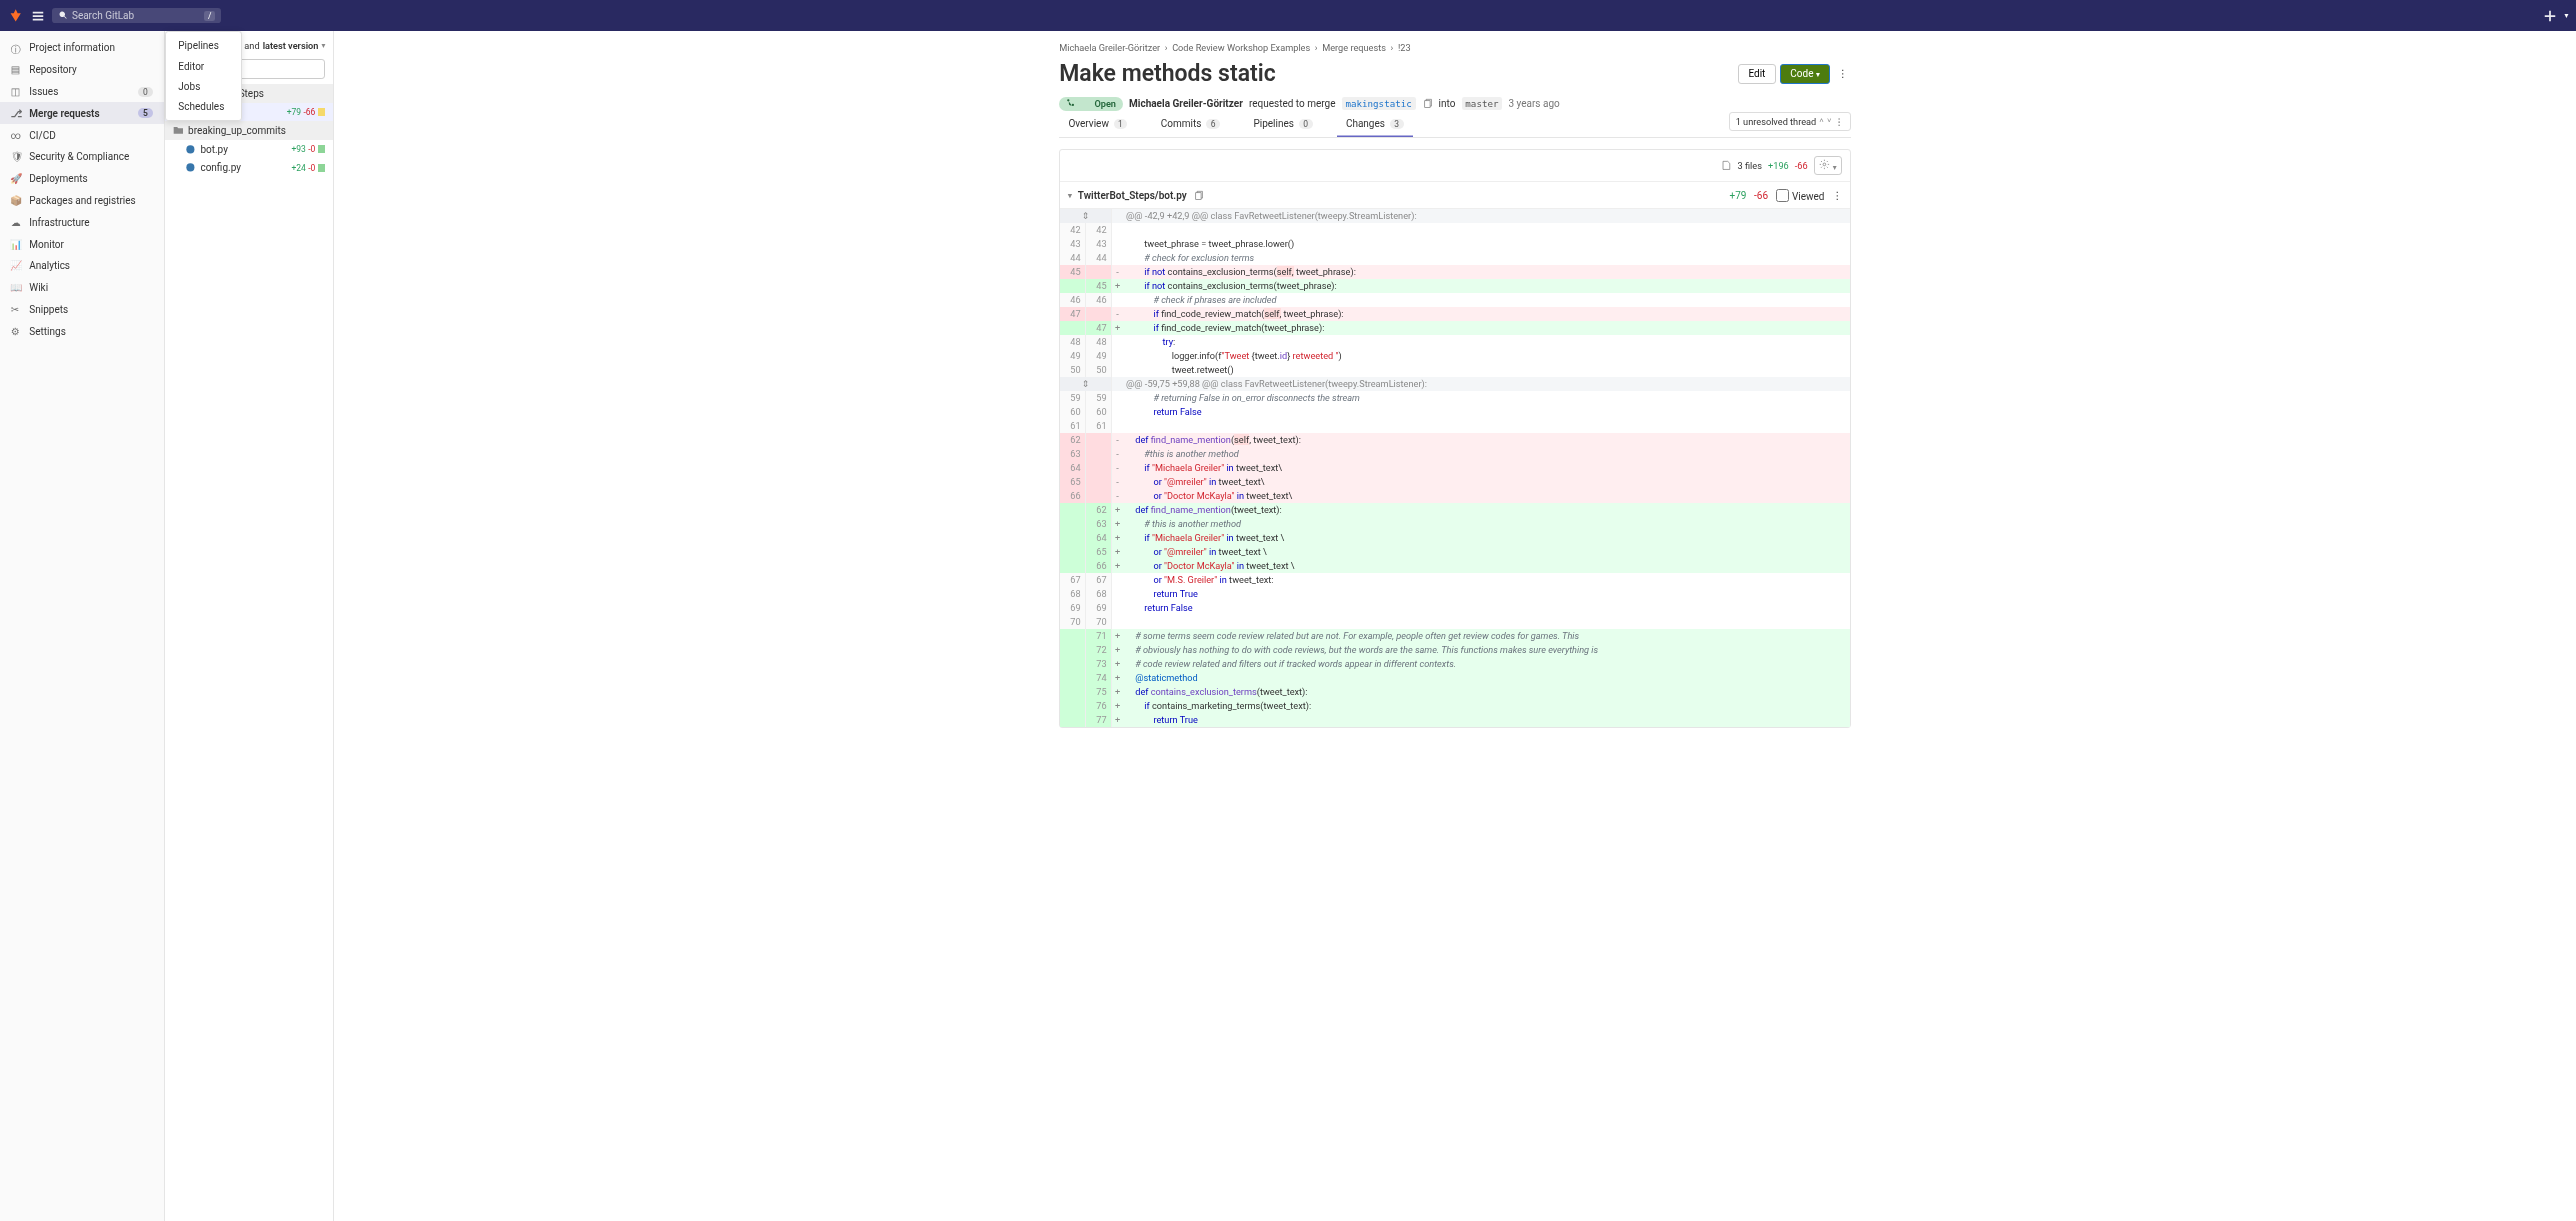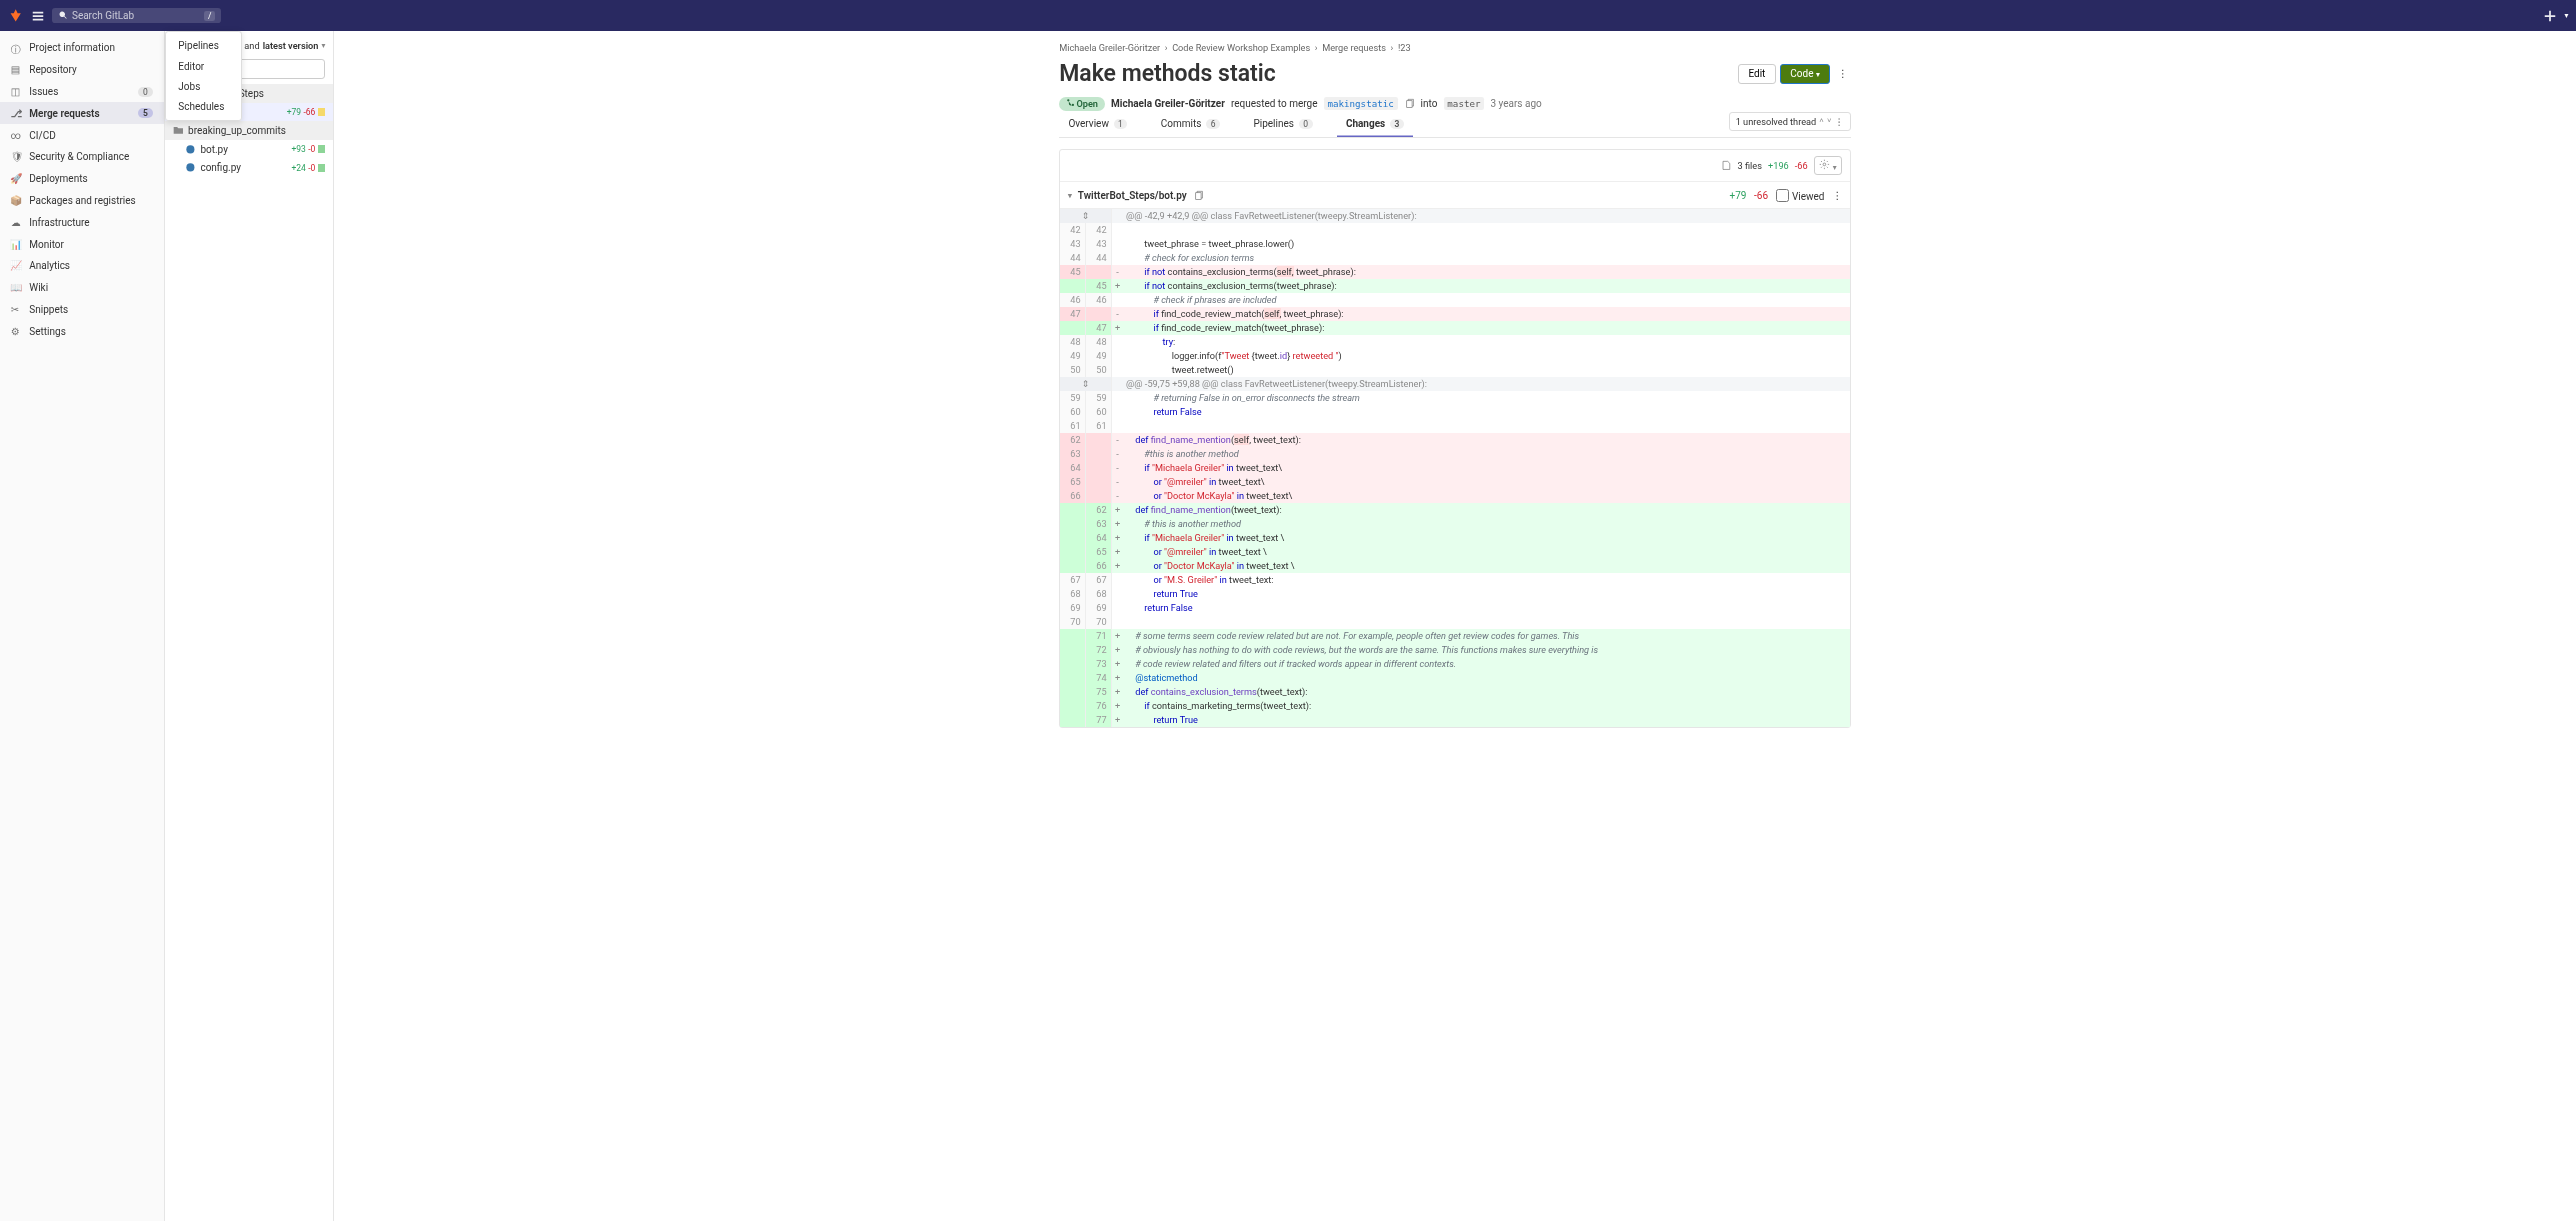--- a/index.html
+++ b/index.html
@@ -39,26 +39,26 @@
 .content{max-width:807px;margin:0 auto;padding:10.8px 7.7px}
 .crumbs{font-size:9.2px;color:#666;display:flex;gap:4.6px;align-items:center}
 .crumbs span{color:#666}
 .title-row{display:flex;align-items:center;margin-top:7.7px}
 .title{font-size:23px;font-weight:600}
 .title-actions{margin-left:auto;display:flex;gap:4.6px;align-items:center}
 .btn{border:0.8px solid #ccc;background:#fff;padding:3.8px 9.2px;border-radius:3.1px;cursor:pointer;font-size:10px}
 .btn.primary{background:#4d7c0f;color:#fff;border-color:#1f75cb}
 .kebab{cursor:pointer;padding:3.1px}
 .meta-row{display:flex;align-items:center;gap:6.1px;margin-top:9.2px;font-size:10px}
-.pill{display:inline-flex;gap:1px;background:#c3e6cd;color:#24663b;padding:1.5px 7px;border-radius:9.2px;font-size:9.2px;font-weight:600}
+.pill{display:inline-flex;gap:19px;background:#c3e6cd;color:#24663b;padding:1.5px 7px;border-radius:9.2px;font-size:9.2px;font-weight:600}
 .code-tag{background:#f0f0f0;padding:0.8px 3.8px;border-radius:2.3px;font-family:monospace;font-size:9.2px;color:#1f75cb}
 .code-tag.grey{color:#555}
 .tabs{display:flex;gap:15px;border-bottom:0.8px solid #e5e5e5;align-items:center}
 .tab{padding:7.7px 9.2px;cursor:pointer;display:flex;gap:4.6px;align-items:center}
-.tab.active{box-shadow:inset 0 -1.5px 0 #6666c4;font-weight:700}
+.tab.active{box-shadow:inset 0 -1.5px 0 #6666c4;font-weight:400}
 .tab-badge{background:#eee;border-radius:7px;padding:0 4.6px;font-size:8.5px;color:#555}
 .thread-box{margin-left:auto;margin-bottom:4.6px;display:flex;gap:3.1px;border:0.8px solid #ddd;border-radius:3.1px;padding:3.1px 6.1px;font-size:9.2px}
 .diff{border:0.8px solid #e5e5e5;border-radius:3.1px;margin-top:10.8px}
 .diff-toolbar{display:flex;align-items:center;padding:6.1px 7.7px;gap:6.1px;font-size:9.2px}
 .diff-toolbar .right{margin-left:auto;display:flex;align-items:center;gap:6.1px}
 .diff-header{display:flex;align-items:center;gap:6.1px;padding:6.1px 7.7px;border-top:0.8px solid #eee;border-bottom:0.8px solid #eee;font-size:10px;font-weight:600}
 .diff-header .right{margin-left:auto;display:flex;align-items:center;gap:7.7px;font-weight:400}
 .diff-body{font-family:"SFMono-Regular",Consolas,monospace;font-size:9.2px}
 .drow{display:flex;min-height:14px;line-height:14px}
 .ln{width:26px;text-align:right;padding-right:4.6px;color:#999;background:#fafafa;border-right:0.8px solid #eee;user-select:none}

